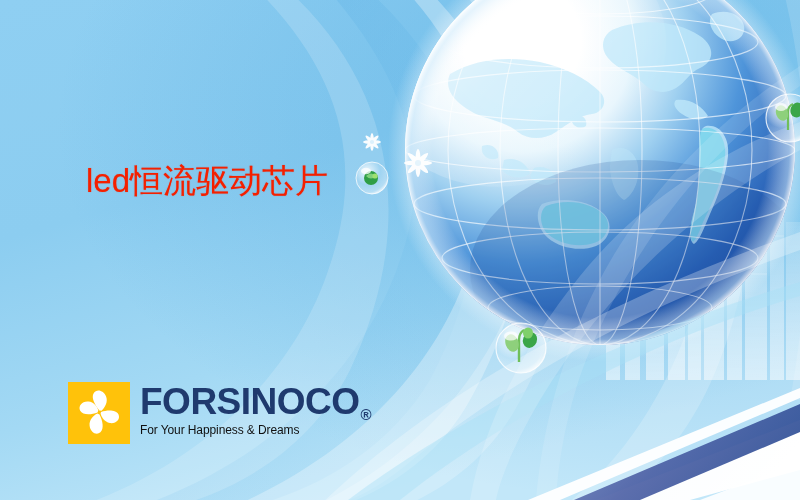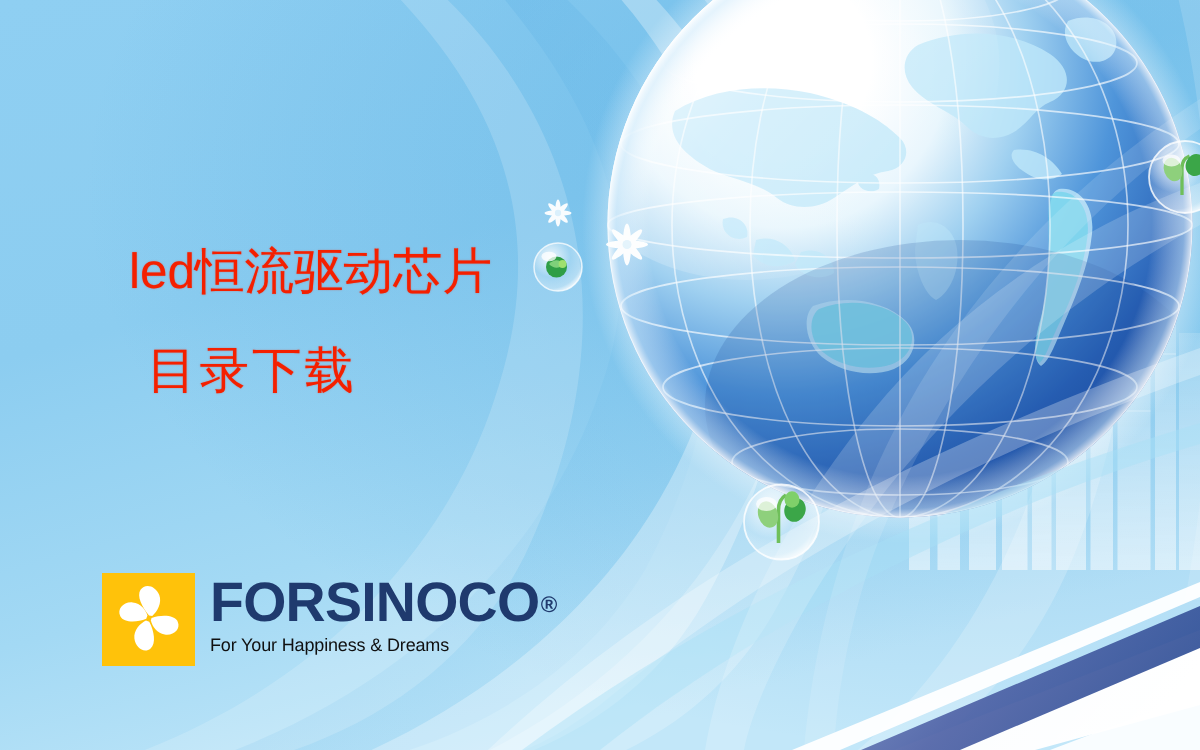--- a/index.html
+++ b/index.html
@@ -36,21 +36,21 @@
     position:absolute;left:68px;top:382px;z-index:45;
     display:flex;align-items:flex-start;
   }
   #logo-mark{
     width:62px;height:62px;background:#ffc20a;
     flex:0 0 auto;position:relative;
   }
   #logo-mark svg{display:block;width:62px;height:62px;}
   #logo-text{margin-left:10px;position:relative;top:1px;}
   #wordmark{
-    display:flex;align-items:center;
+    display:flex;align-items:flex-end;
     color:#1f3a6e;
     font-size:37px;line-height:37px;font-weight:bold;
     letter-spacing:-0.5px;
     font-family:"Liberation Sans", sans-serif;
   }
   #reg{font-size:15px;line-height:15px;position:relative;top:2px;left:1px;font-weight:bold;}
   #tagline{
     color:#101010;
     font-size:12px;line-height:18px;
     margin-top:1px;letter-spacing:-0.1px;
@@ -328,21 +328,20 @@
         <path d="M788,130 L788,112 Q788,106 793,104" stroke="#6fbf5a" stroke-width="2.2" fill="none"></path>
         <ellipse cx="782" cy="113" rx="6" ry="8" fill="#8ed07c" transform="rotate(-20 782 113)"></ellipse>
         <ellipse cx="797" cy="110" rx="6.5" ry="7.5" fill="#3ba648" transform="rotate(20 797 110)"></ellipse>
         <ellipse cx="781" cy="107" rx="6" ry="4" fill="#ffffff" opacity="0.7"></ellipse>
       </g>
     </g>
   </svg>
 
   <div id="headline">
     <div class="ln ln1">led恒流驱动芯片</div>
-    <div class="ln ln2">目录下载</div>
   </div>
 
   <div id="logo">
     <div id="logo-mark">
       <svg viewBox="0 0 62 62">
         <rect x="0" y="0" width="62" height="62" fill="#ffc20a"></rect>
         <g fill="#ffffff">
 
           <path d="M31.5,28.5 C28,22 26,14 29.5,10.5 C33.5,6.5 40,10 41,16.5
                    C41.8,22 37.5,27 33.5,29.2 Z" transform="rotate(-12 31 29)"></path>

